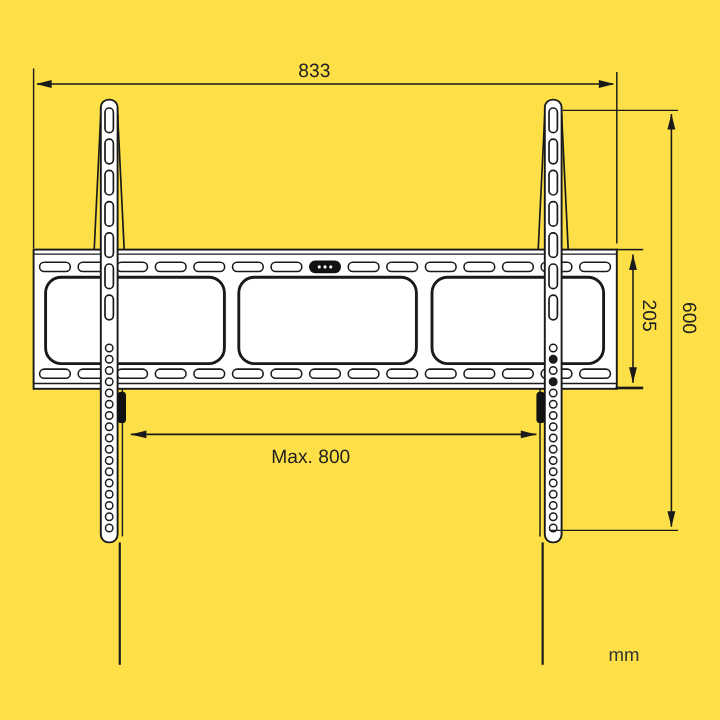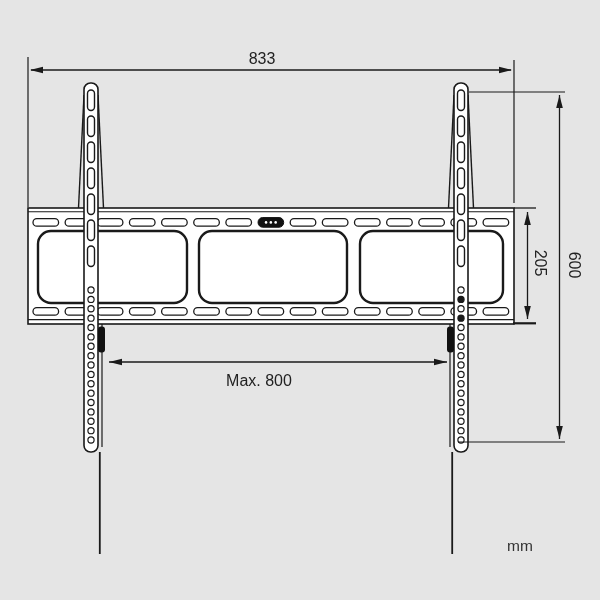--- a/index.html
+++ b/index.html
@@ -1,16 +1,16 @@
 <!DOCTYPE html>
 <html><head>
 <meta charset="utf-8">
 <style>
   html,body{margin:0;padding:0;background:#ffffff;}
-  .canvas{position:relative;width:600px;height:600px;background:#e5e5e5;overflow:hidden;}
+  .canvas{position:relative;width:600px;height:600px;background:#fde047;overflow:hidden;}
   svg{display:block;}
   svg text{font-family:"Liberation Sans","DejaVu Sans",sans-serif;font-size:16px;fill:#222222;}
   svg text.units{font-size:15.5px;fill:#333333;}
 </style>
 </head>
 <body>
 
 <div class="canvas">
   <svg id="drawing" width="600" height="600" viewBox="0 0 600 600">
     <g id="plate">

